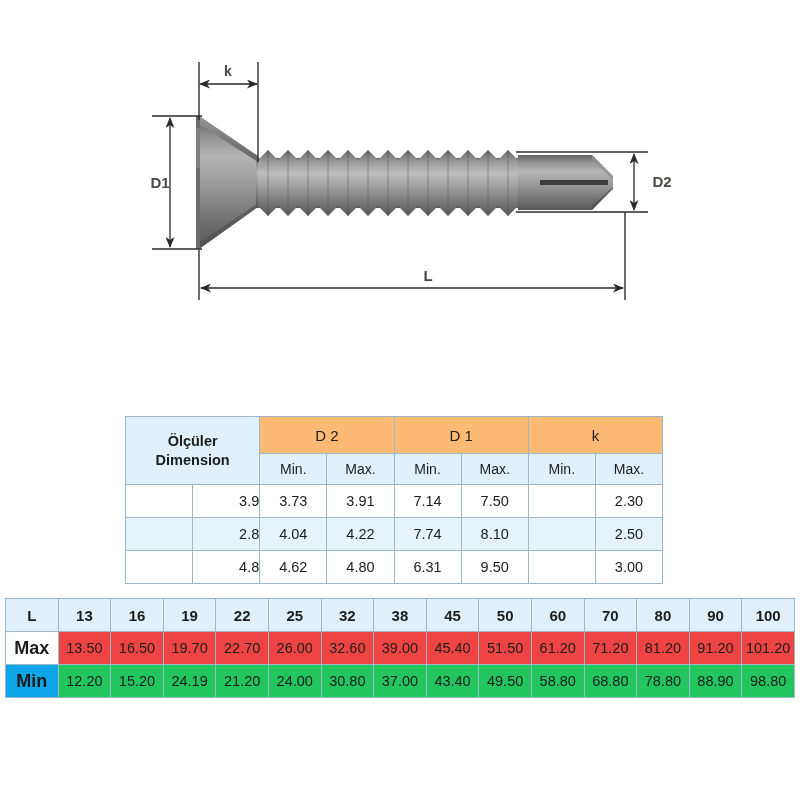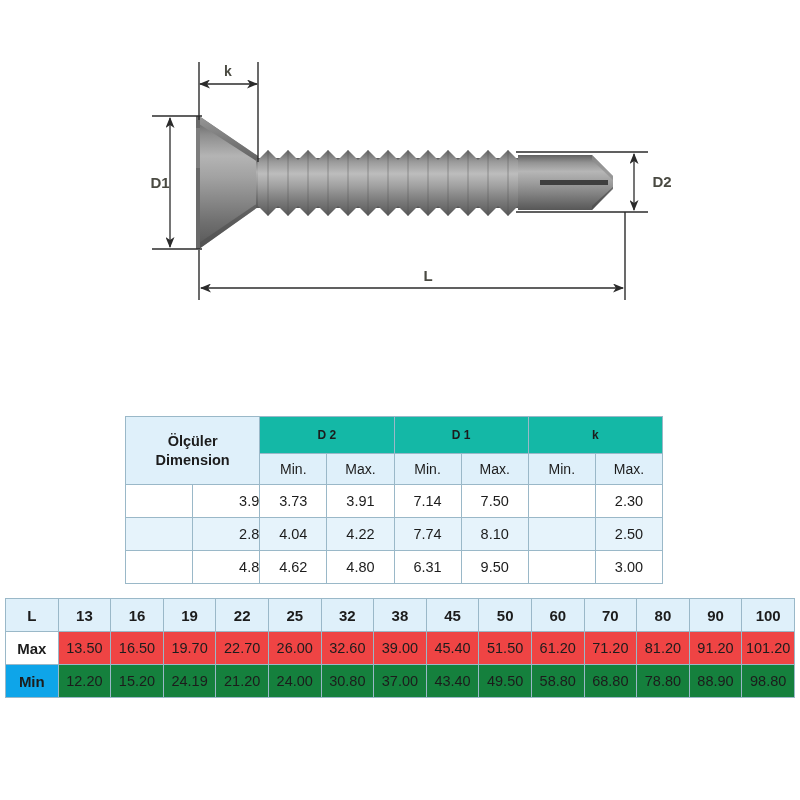--- a/index.html
+++ b/index.html
@@ -54,23 +54,23 @@
   }
 
   
   #table-dimensions {
     position: absolute;
     left: 125px;
     top: 416px;
     width: 538px;
   }
   #table-dimensions .hdr {
-    background: #14b8a6;
-    font-weight: bold;
-    font-size: 12px;
+    background: #fdba74;
+    font-weight: normal;
+    font-size: 15px;
     height: 36px;
   }
   #table-dimensions .sub {
     background: #dff0fa;
     font-size: 14px;
     height: 30px;
   }
   #table-dimensions .dim-name {
     background: #dff0fa;
     font-weight: bold;
@@ -106,25 +106,25 @@
   }
   #table-lengths tr.head td {
     background: #dff0fa;
     font-weight: bold;
     font-size: 15px;
   }
   #table-lengths tr.max td {
     background: #ef4444;
   }
   #table-lengths tr.min td {
-    background: #15803d;
+    background: #22c55e;
   }
   #table-lengths td.rowlabel {
     font-weight: bold;
-    font-size: 15px;
+    font-size: 18px;
   }
   #table-lengths tr.max td.rowlabel,
   #table-lengths tr.min td.rowlabel {
     background: #ffffff;
   }
   #table-lengths tr.min td.rowlabel {
     background: #0ea5e9;
   }
 </style>
 </head>

